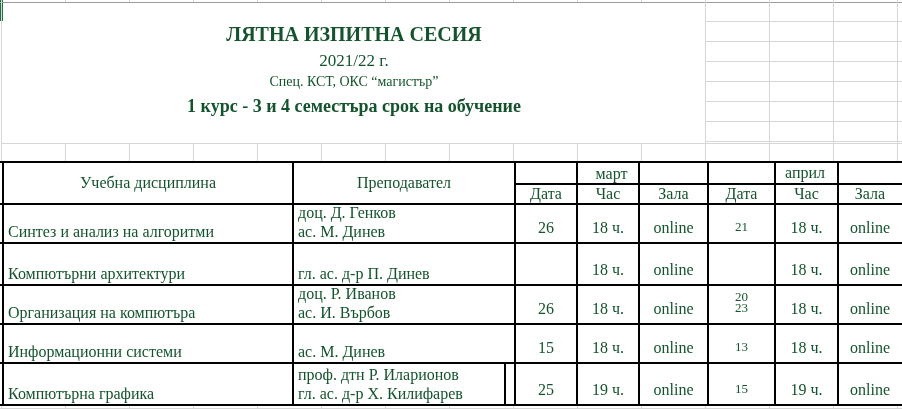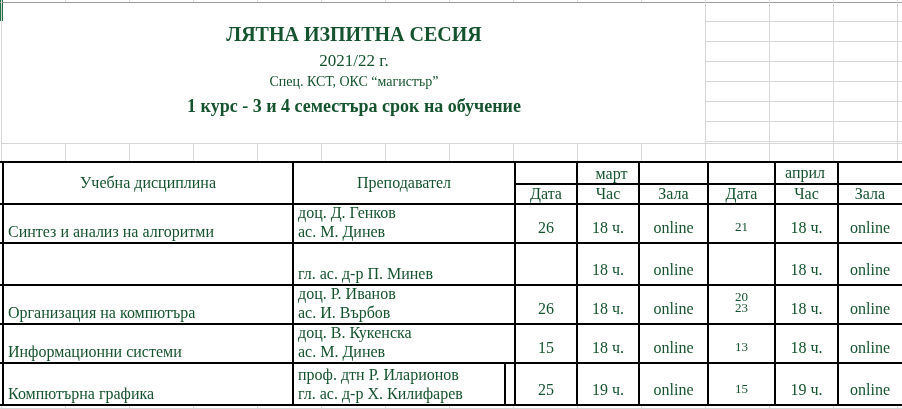--- a/index.html
+++ b/index.html
@@ -87,23 +87,24 @@
         <div class="line">доц. Д. Генков</div>
         <div class="line">ас. М. Динев</div>
       </div>
     </div>
     <div class="cell val" style="left: 515px; top: 204px; width: 62px; height: 39px;">26</div>
     <div class="cell val" style="left: 577px; top: 204px; width: 62px; height: 39px;">18 ч.</div>
     <div class="cell val" style="left: 639px; top: 204px; width: 69px; height: 39px;">online</div>
     <div class="cell val small" style="left: 708px; top: 204px; width: 67px; height: 39px;">21</div>
     <div class="cell val" style="left: 775px; top: 204px; width: 63px; height: 39px;">18 ч.</div>
     <div class="cell val" style="left: 838px; top: 204px; width: 64px; height: 39px;">online</div>
+    <div class="cell left-bottom" style="left: 3px; top: 243px; width: 290px; height: 42px;">Компютърни архитектури</div>
     <div class="cell left-bottom" style="left: 293px; top: 243px; width: 222px; height: 42px;">
       <div class="lines">
-        <div class="line">гл. ас. д-р П. Минев</div>
+        <div class="line">гл. ас. д-р П. Динев</div>
       </div>
     </div>
     <div class="cell val" style="left: 577px; top: 243px; width: 62px; height: 42px;">18 ч.</div>
     <div class="cell val" style="left: 639px; top: 243px; width: 69px; height: 42px;">online</div>
     <div class="cell val small" style="left: 708px; top: 243px; width: 67px; height: 42px; margin-top: 28px;">20</div>
     <div class="cell val" style="left: 775px; top: 243px; width: 63px; height: 42px;">18 ч.</div>
     <div class="cell val" style="left: 838px; top: 243px; width: 64px; height: 42px;">online</div>
     <div class="cell left-bottom" style="left: 3px; top: 285px; width: 290px; height: 39px;">Организация на компютъра</div>
     <div class="cell left-bottom" style="left: 293px; top: 285px; width: 222px; height: 39px;">
       <div class="lines">
@@ -113,21 +114,20 @@
     </div>
     <div class="cell val" style="left: 515px; top: 285px; width: 62px; height: 39px;">26</div>
     <div class="cell val" style="left: 577px; top: 285px; width: 62px; height: 39px;">18 ч.</div>
     <div class="cell val" style="left: 639px; top: 285px; width: 69px; height: 39px;">online</div>
     <div class="cell val small" style="left: 708px; top: 285px; width: 67px; height: 39px;">23</div>
     <div class="cell val" style="left: 775px; top: 285px; width: 63px; height: 39px;">18 ч.</div>
     <div class="cell val" style="left: 838px; top: 285px; width: 64px; height: 39px;">online</div>
     <div class="cell left-bottom" style="left: 3px; top: 324px; width: 290px; height: 39px;">Информационни системи</div>
     <div class="cell left-bottom" style="left: 293px; top: 324px; width: 222px; height: 39px;">
       <div class="lines">
-        <div class="line">доц. В. Кукенска</div>
         <div class="line">ас. М. Динев</div>
       </div>
     </div>
     <div class="cell val" style="left: 515px; top: 324px; width: 62px; height: 39px;">15</div>
     <div class="cell val" style="left: 577px; top: 324px; width: 62px; height: 39px;">18 ч.</div>
     <div class="cell val" style="left: 639px; top: 324px; width: 69px; height: 39px;">online</div>
     <div class="cell val small" style="left: 708px; top: 324px; width: 67px; height: 39px;">13</div>
     <div class="cell val" style="left: 775px; top: 324px; width: 63px; height: 39px;">18 ч.</div>
     <div class="cell val" style="left: 838px; top: 324px; width: 64px; height: 39px;">online</div>
     <div class="cell left-bottom" style="left: 3px; top: 363px; width: 290px; height: 42px;">Компютърна графика</div>

